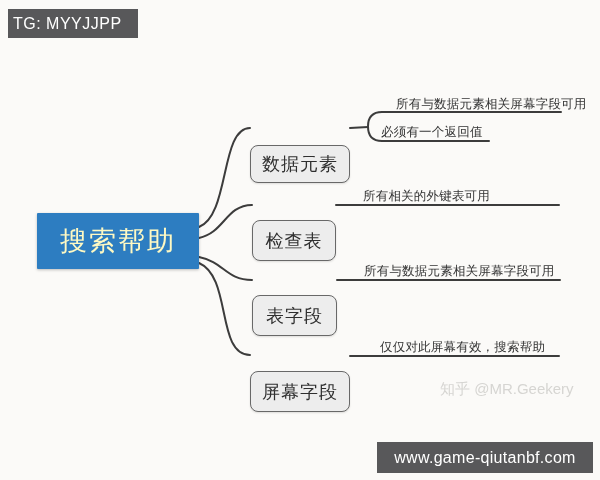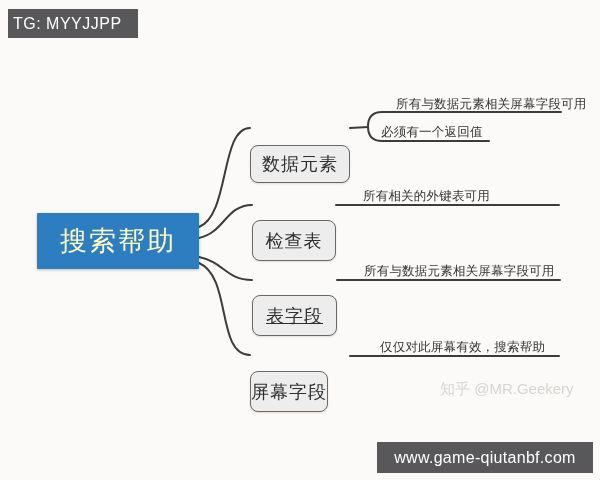--- a/index.html
+++ b/index.html
@@ -29,22 +29,22 @@
   }
   
   .topic{
     background:#ededed;border:1.5px solid #686868;border-radius:8px;
     color:#2f2f2f;font-size:18px;letter-spacing:1px;
     display:flex;align-items:center;justify-content:center;
     box-sizing:border-box;box-shadow:0 1px 2px rgba(0,0,0,0.12);margin-top:36px;
   }
   .topic-1{left:250px;top:109px;width:100px;height:38px;}
   .topic-2{left:252px;top:184px;width:84px;height:41px;}
-  .topic-3{left:252px;top:259px;width:85px;height:41px;text-decoration:underline;}
-  .topic-4{left:250px;top:335px;width:78px;height:41px;}
+  .topic-3{left:252px;top:259px;width:85px;height:41px;}
+  .topic-4{left:250px;top:335px;width:100px;height:41px;}
   
   .note{
     color:#333;font-size:12.5px;letter-spacing:0.2px;white-space:nowrap;
   }
   .note-a1{left:380px;top:96px;margin-left:16px;}
   .note-a2{left:381px;top:124px;}
   .note-b1{left:363px;top:188px;font-family:Liberation Serif, serif;}
   .note-c1{left:364px;top:263px;}
   .note-d1{left:380px;top:339px;}
   

